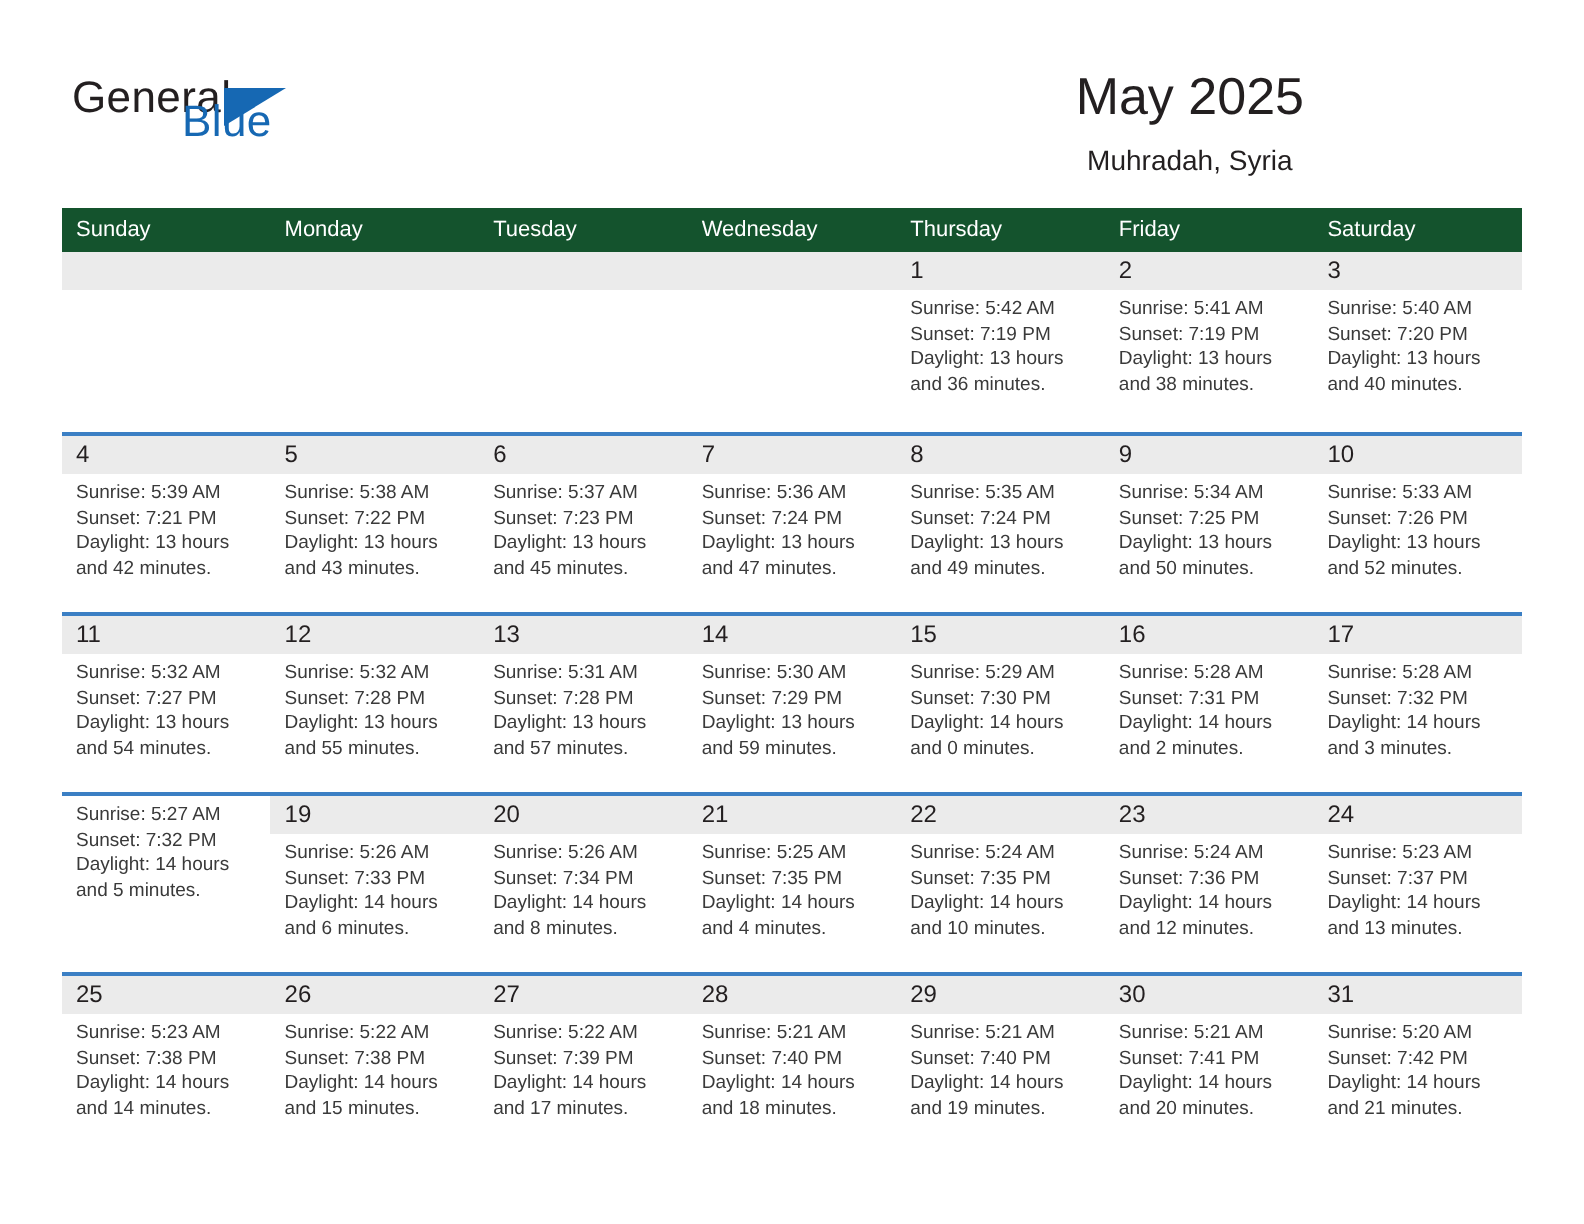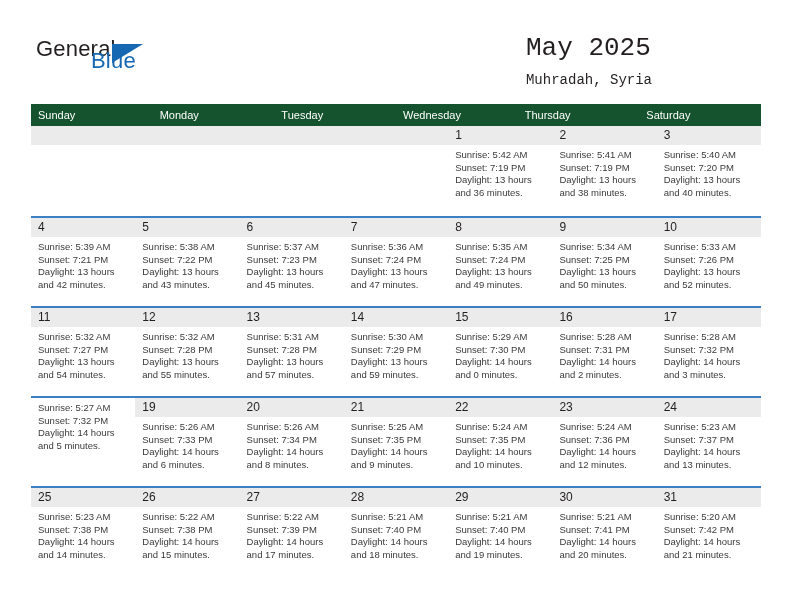--- a/index.html
+++ b/index.html
@@ -60,22 +60,21 @@
     top: 12px;
     font-size: 22px;
     letter-spacing: 0.2px;
     color: #1668b3;
     line-height: 26px;
   }
   .title-wrap {
     position: absolute;
     right: 36px;
     top: 32px;
-    text-align: left;
-    font-family: Liberation Mono, monospace;
+    text-align: center;
   }
   .cal-title {
     font-size: 26px;
     font-weight: normal;
     color: #231f20;
     line-height: 32px;
     white-space: nowrap;
   }
   .cal-subtitle {
     font-size: 14px;
@@ -160,20 +159,21 @@
     </div>
   </div>
 
   <div class="calendar">
     <div class="dow-row" id="dow-row">
         <div class="dow-cell">Sunday</div>
         <div class="dow-cell">Monday</div>
         <div class="dow-cell">Tuesday</div>
         <div class="dow-cell">Wednesday</div>
         <div class="dow-cell">Thursday</div>
+        <div class="dow-cell">Friday</div>
         <div class="dow-cell">Saturday</div>
       </div>
     <div id="weeks-container">
         <div class="week-row first">
           <div class="day-cell empty">
             <div class="day-num-strip">
               <span class="day-num"></span>
             </div>
           </div>
           <div class="day-cell empty">
@@ -415,21 +415,21 @@
             </div>
           </div>
           <div class="day-cell">
             <div class="day-num-strip">
               <span class="day-num">21</span>
             </div>
             <div class="day-body">
               <div class="day-line">Sunrise: 5:25 AM</div>
               <div class="day-line">Sunset: 7:35 PM</div>
               <div class="day-line">Daylight: 14 hours</div>
-              <div class="day-line">and 9 minutes.</div>
+              <div class="day-line">and 4 minutes.</div>
             </div>
           </div>
           <div class="day-cell">
             <div class="day-num-strip">
               <span class="day-num">22</span>
             </div>
             <div class="day-body">
               <div class="day-line">Sunrise: 5:24 AM</div>
               <div class="day-line">Sunset: 7:35 PM</div>
               <div class="day-line">Daylight: 14 hours</div>

